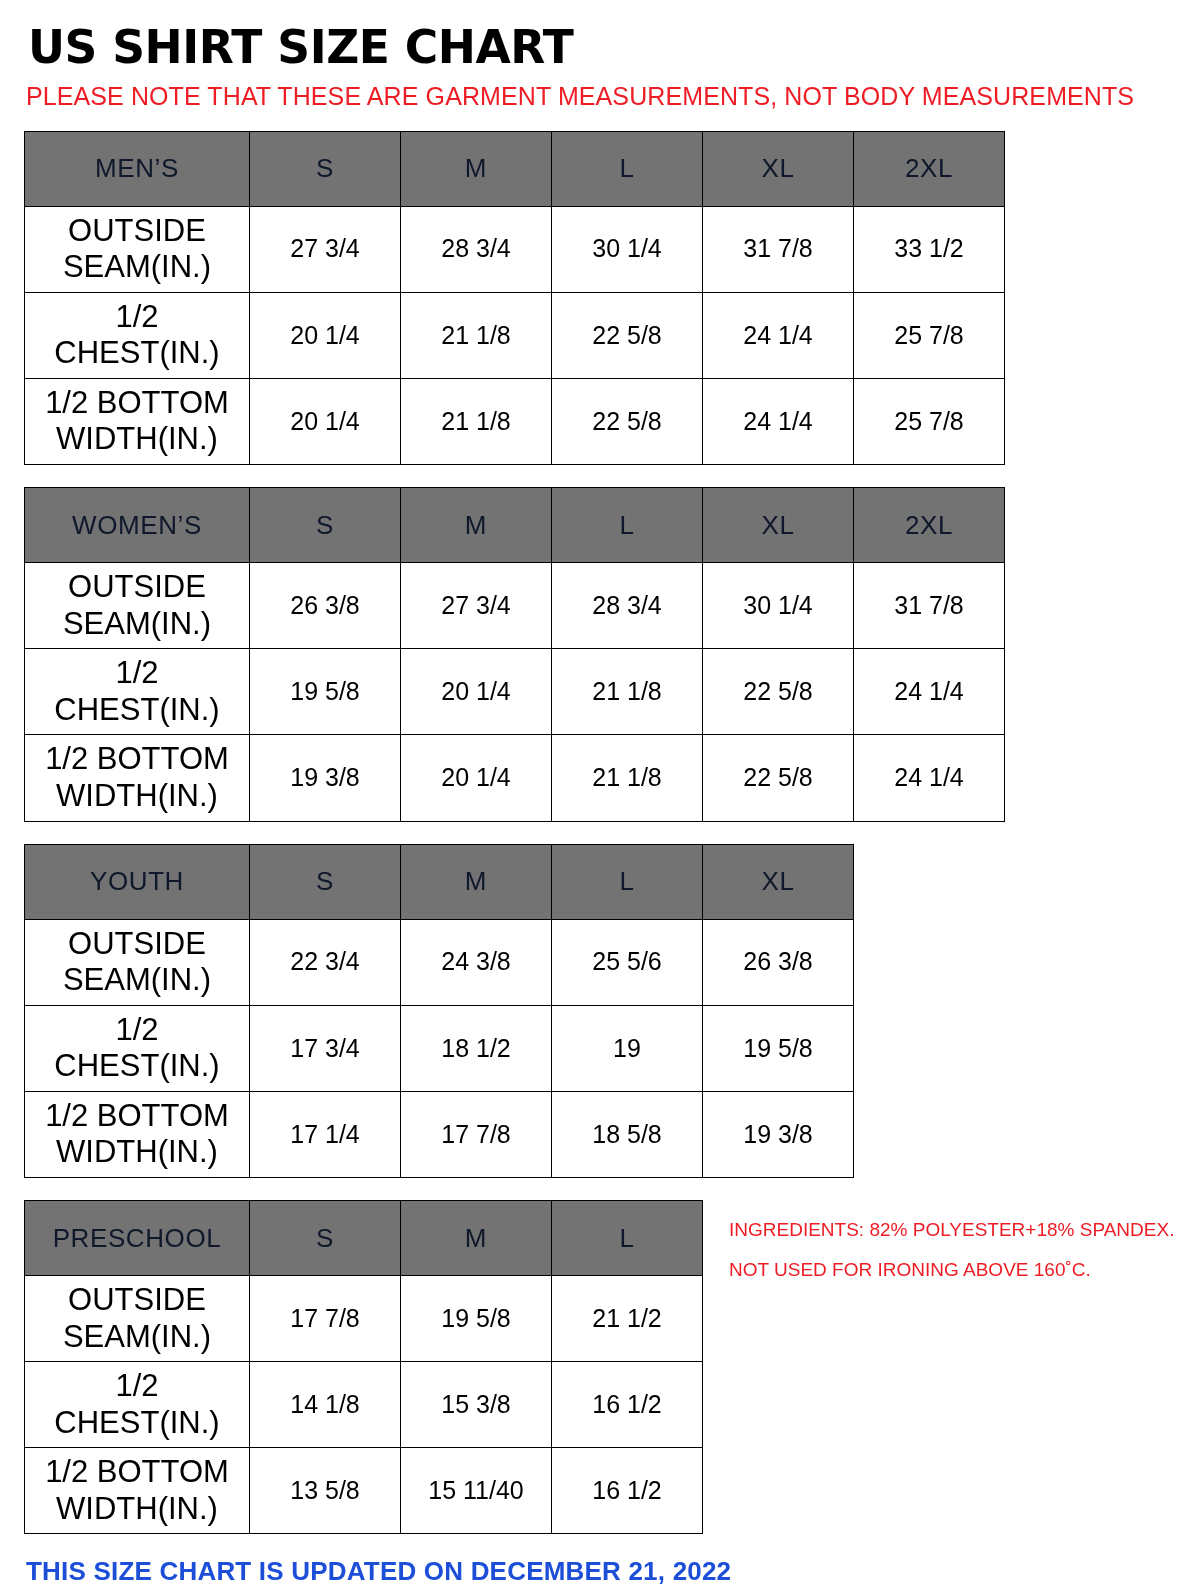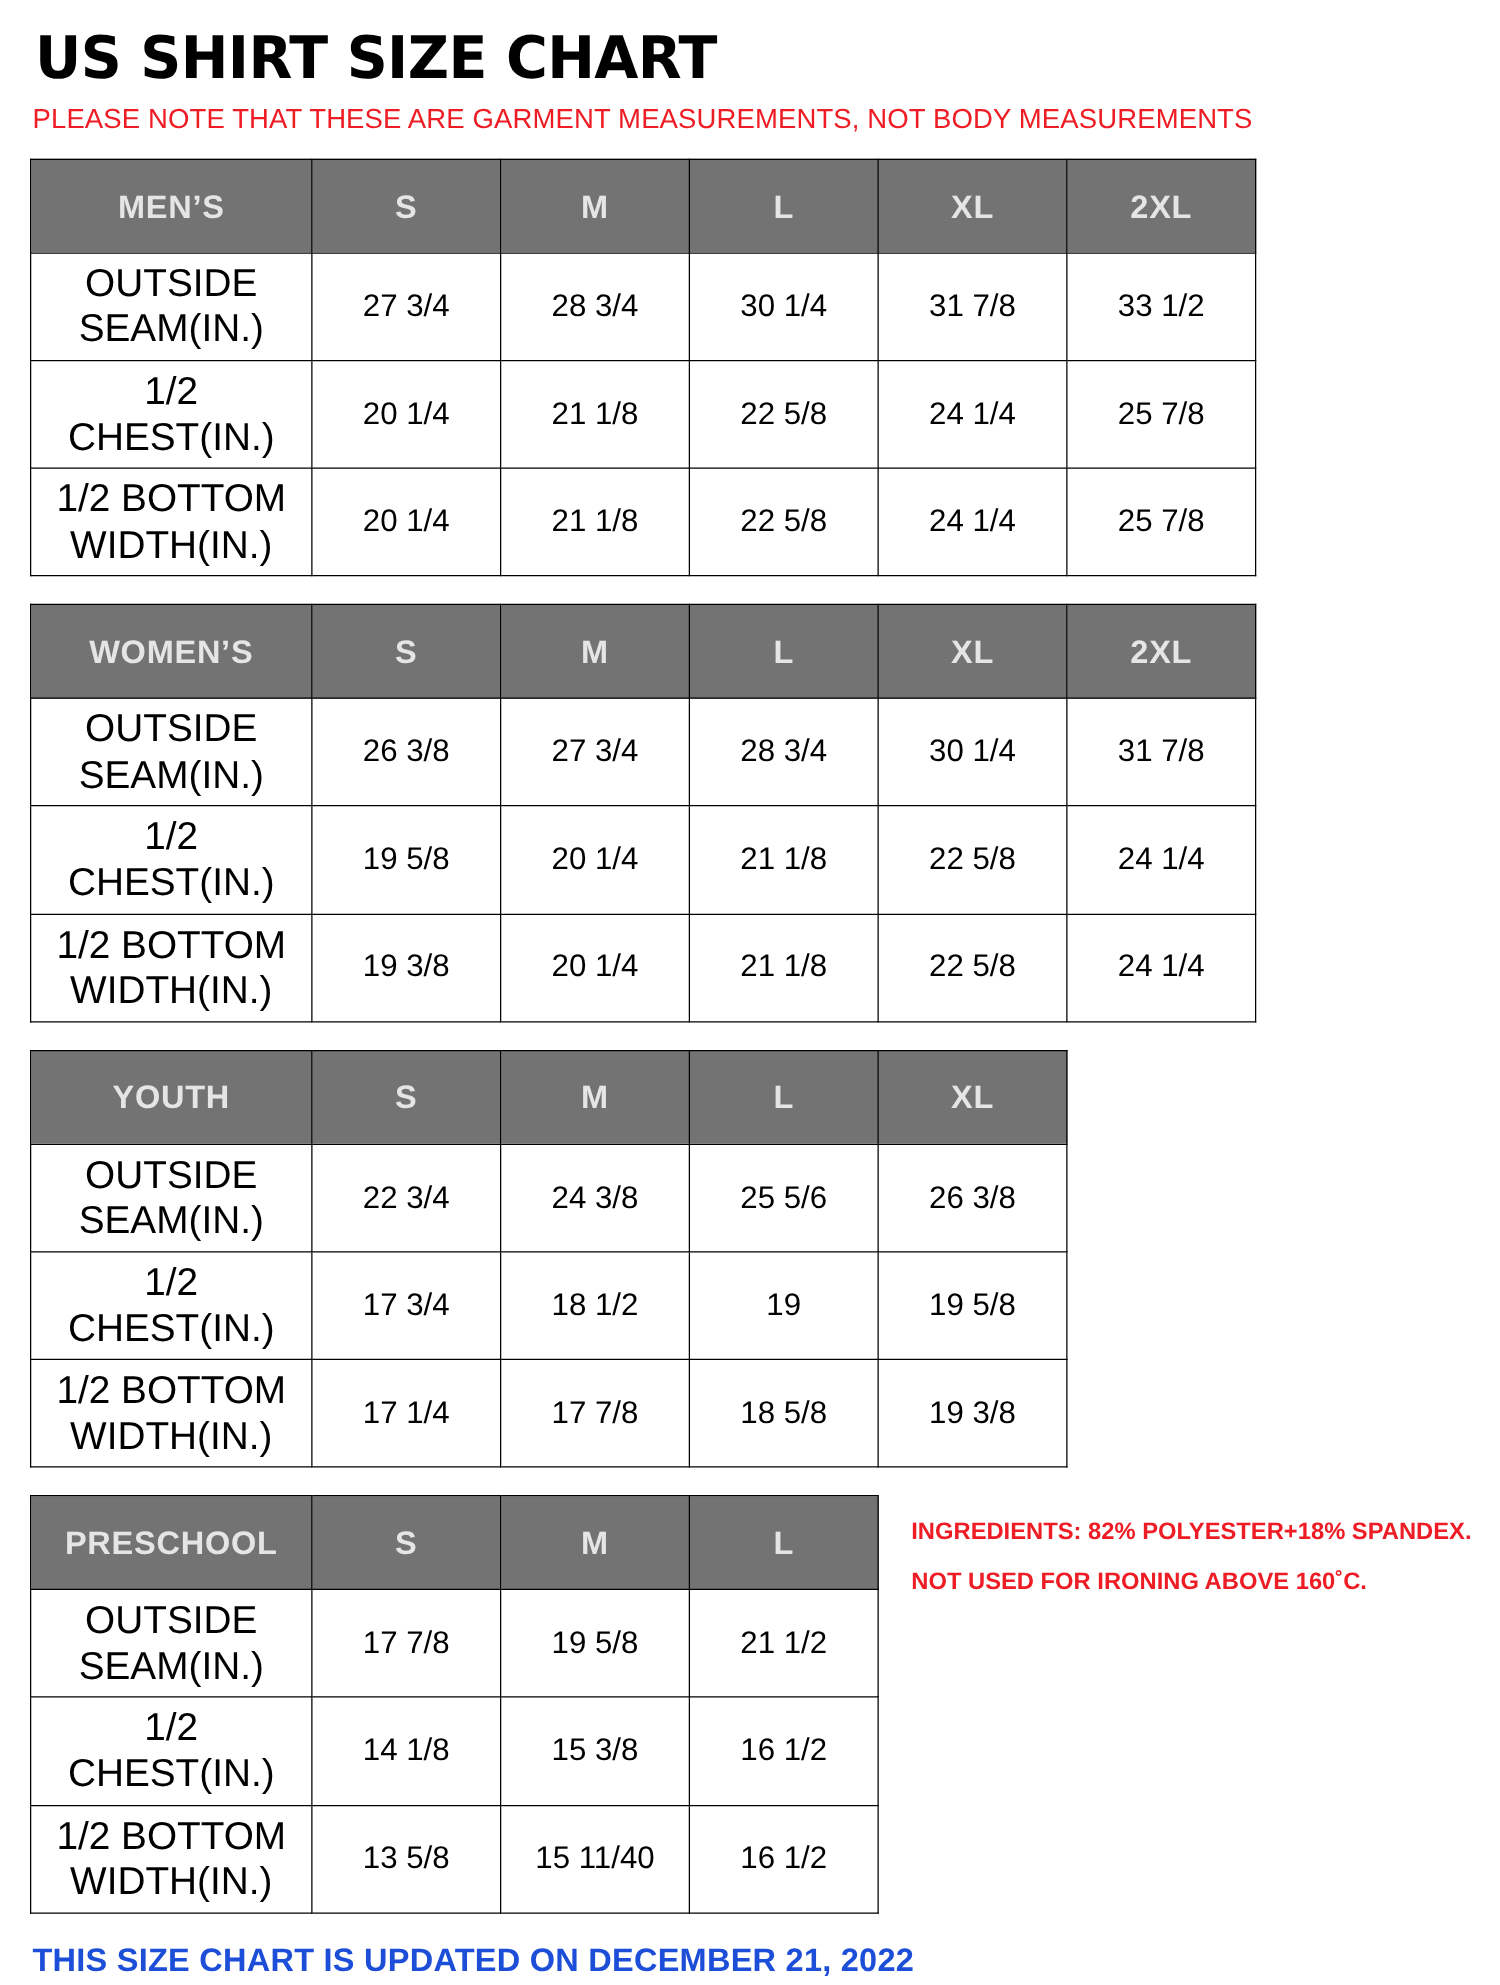--- a/index.html
+++ b/index.html
@@ -26,46 +26,45 @@
     font-size: 47px;
     letter-spacing: -0.5px;
     line-height: 1.05;
     margin: 0 0 10px 4px;
     color: #000;
     transform: scaleX(0.97);
     transform-origin: left center;
   }
   .note {
     color: #ee1c24;
-    font-size: 22px;
+    font-size: 25px;
     line-height: 1.25;
     margin: 0 0 18px 2px;
     letter-spacing: 0.1px;
   }
   table {
     border-collapse: collapse;
     table-layout: fixed;
     margin-bottom: 22px;
   }
   table td, table th {
     border: 1px solid #000;
     text-align: center;
     vertical-align: middle;
     font-size: 25px;
     font-weight: 400;
     padding: 6px 4px;
     line-height: 1.18;
   }
   thead td {
     background: #737373;
-    color: #e5e5e5;
+    color: #0f172a;
     height: 62px;
     font-size: 26px;
     letter-spacing: 0.6px;
-    font-weight: bold;
   }
   tbody td {
     background: #ffffff;
     color: #000000;
     height: 66px;
   }
   tbody td.label {
     font-size: 31px;
   }
   .col-label { width: 225px; }
@@ -73,21 +72,21 @@
 
   .bottom-zone {
     position: relative;
   }
   .ingredients {
     position: absolute;
     left: 705px;
     top: 10px;
     color: #ee1c24;
     font-size: 19px;
-    font-weight: 700;
+    font-weight: 400;
     line-height: 2.1;
     white-space: nowrap;
   }
   .footer {
     color: #1d4ed8;
     font-size: 26px;
     font-weight: 700;
     letter-spacing: 0.2px;
     margin: 6px 0 0 2px;
   }

